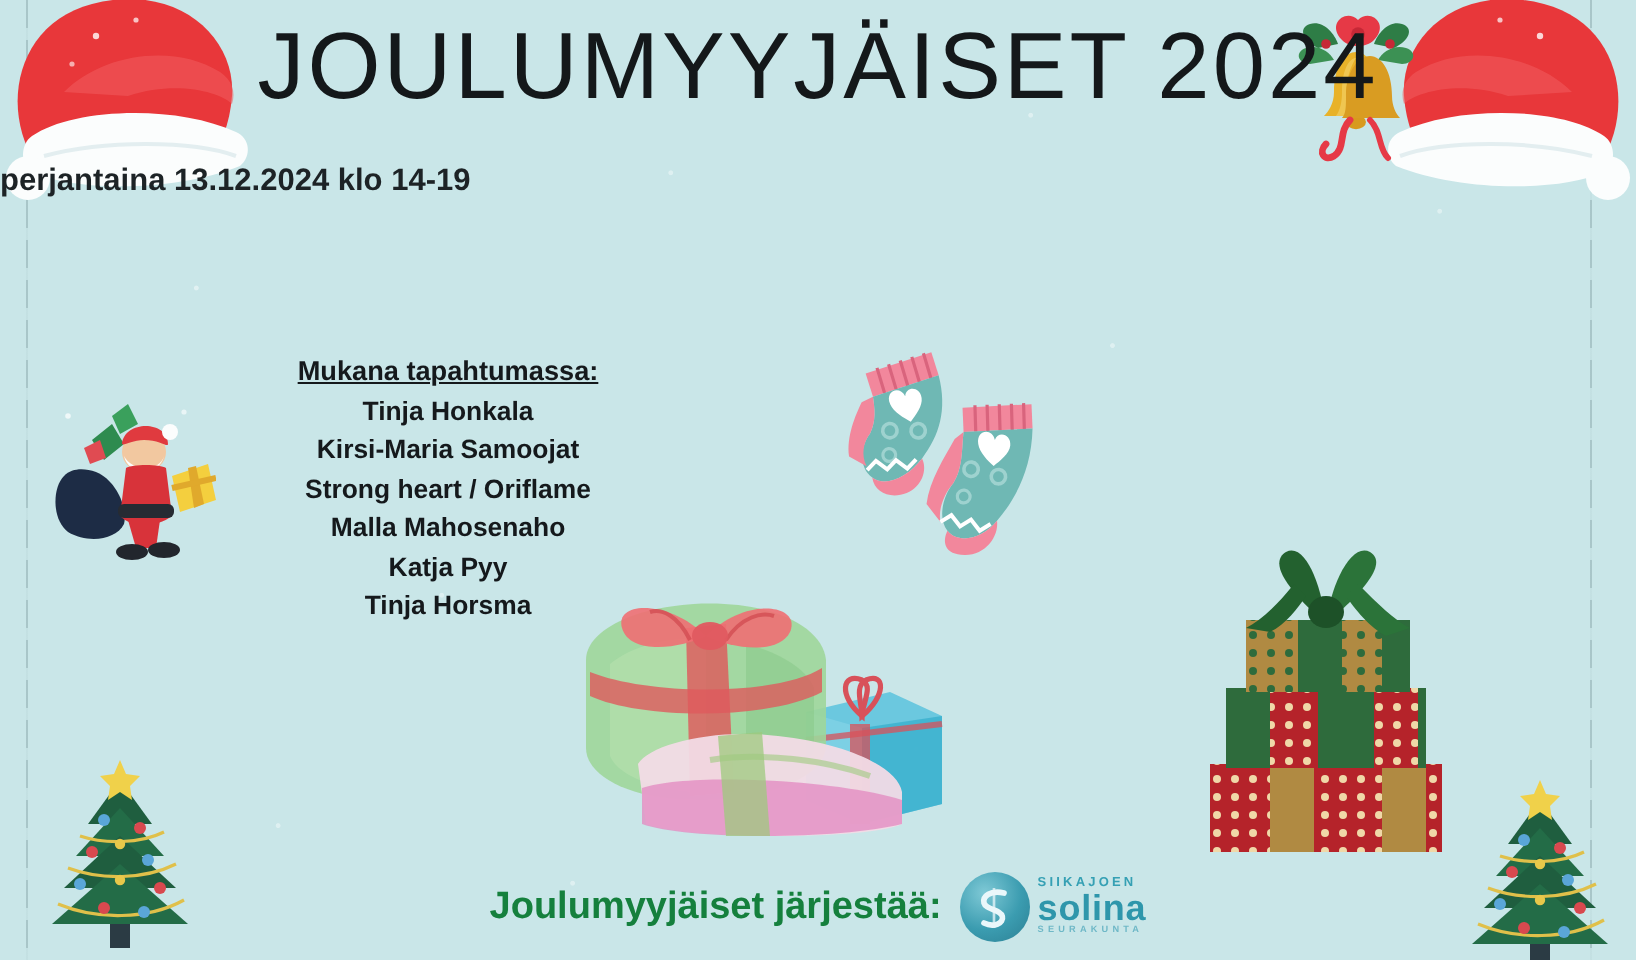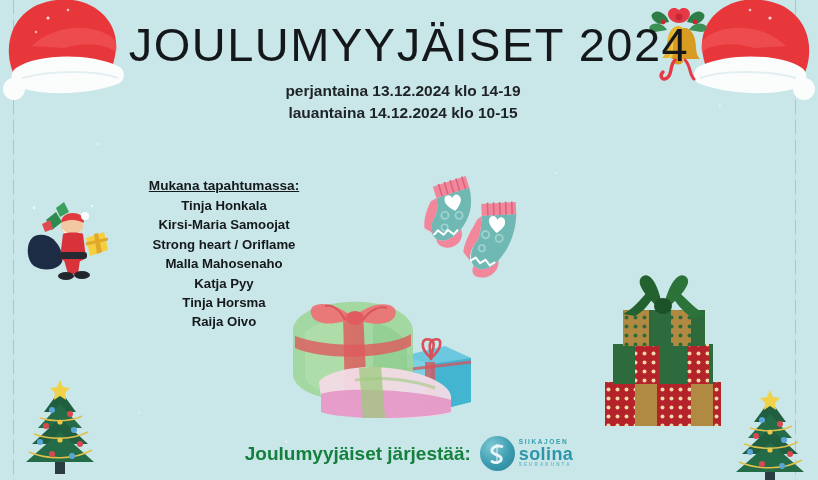--- a/index.html
+++ b/index.html
@@ -28,26 +28,26 @@
 
   .vline{position:absolute;top:0;bottom:0;width:1px;
     background:repeating-linear-gradient(to bottom,
       rgba(70,100,105,.45) 0 14px, rgba(70,100,105,.08) 14px 20px);
     opacity:.55;}
   .vline.left{left:13px;}
   .vline.right{left:795px;}
 
   
   .title{
-    position:absolute;left:0;right:0;top:20px;text-align:center;
+    position:absolute;left:0;right:0;top:8px;text-align:center;
     font-size:47px;font-weight:400;letter-spacing:1.5px;color:#14181a;
     line-height:1.05;
   }
   .dates{
-    position:absolute;left:0;right:12px;top:80px;text-align:center;
+    position:absolute;left:0;right:12px;top:80px;
     font-size:15.5px;font-weight:700;color:#1d2326;line-height:1.45;
   }
 
   
   .participants{
     position:absolute;left:118px;top:176px;width:212px;text-align:center;
     color:#15191c;font-size:13.2px;line-height:1.47;font-weight:600;
   }
   .participants .head{
     font-weight:700;text-decoration:underline;font-size:13.6px;margin-bottom:0;
@@ -123,21 +123,20 @@
       <path d="M40 58 C46 64 44 72 49 77" stroke="#e63946" stroke-width="3" fill="none" stroke-linecap="round"></path>
       <circle cx="18" cy="20" r="2.4" fill="#c62836"></circle>
       <circle cx="50" cy="20" r="2.4" fill="#c62836"></circle>
     </svg>
   </div>
 
   <div class="title">JOULUMYYJÄISET 2024</div>
 
   <div class="dates">
     <div>perjantaina 13.12.2024 klo 14-19</div>
-    <div>lauantaina 14.12.2024 klo 10-15</div>
   </div>
 
   <div class="deco" style="left:22px;top:196px;width:86px;height:86px;">
     <svg viewBox="0 0 86 86" width="86" height="86">
       <path d="M10 42 C4 48 4 64 12 70 C22 76 36 74 40 66 C42 58 36 44 26 40 C20 38 14 38 10 42 Z" fill="#1d2c45"></path>
       <path d="M24 24 L34 16 L40 26 L30 34 Z" fill="#2e8b4f"></path>
       <path d="M34 12 L42 6 L47 16 L38 21 Z" fill="#3aa05c"></path>
       <path d="M20 28 L28 24 L31 33 L23 36 Z" fill="#e04b52"></path>
       <ellipse cx="50" cy="30" rx="11" ry="10" fill="#f2c8a0"></ellipse>
       <path d="M39 26 C40 14 62 14 62 26 C62 28 58 24 50 24 C44 24 40 27 39 26 Z" fill="#e03a3f"></path>
@@ -157,21 +156,20 @@
   </div>
 
   <div class="participants">
     <span class="head">Mukana tapahtumassa:</span>
     <span class="name">Tinja Honkala</span>
     <span class="name">Kirsi-Maria Samoojat</span>
     <span class="name">Strong heart / Oriflame</span>
     <span class="name">Malla Mahosenaho</span>
     <span class="name">Katja Pyy</span>
     <span class="name">Tinja Horsma</span>
-    <span class="name">Raija Oivo</span>
   </div>
 
   <div class="deco" style="left:408px;top:158px;width:126px;height:136px;">
     <svg viewBox="0 0 126 136" width="126" height="136">
       <g transform="rotate(-8 46 50)">
         <path d="M28 26 L62 20 L64 32 L30 38 Z" fill="#f2879c"></path>
         <path d="M34 24 L36 37 M40 23 L42 36 M46 22 L48 35 M52 21 L54 34 M58 20 L60 33" stroke="#d9647d" stroke-width="1.6"></path>
         <path d="M30 38 L64 32 C66 50 60 62 50 72 C42 80 30 84 24 78 C18 72 20 62 26 56 C30 50 30 44 30 38 Z" fill="#6fb8b4"></path>
         <path d="M30 38 C30 44 30 50 26 56 C22 60 20 66 22 72 L14 66 C14 56 20 46 24 40 Z" fill="#f2879c"></path>
         <path d="M24 78 C30 84 42 80 50 72 C52 78 48 86 40 88 C32 90 24 86 24 78 Z" fill="#f2879c"></path>

